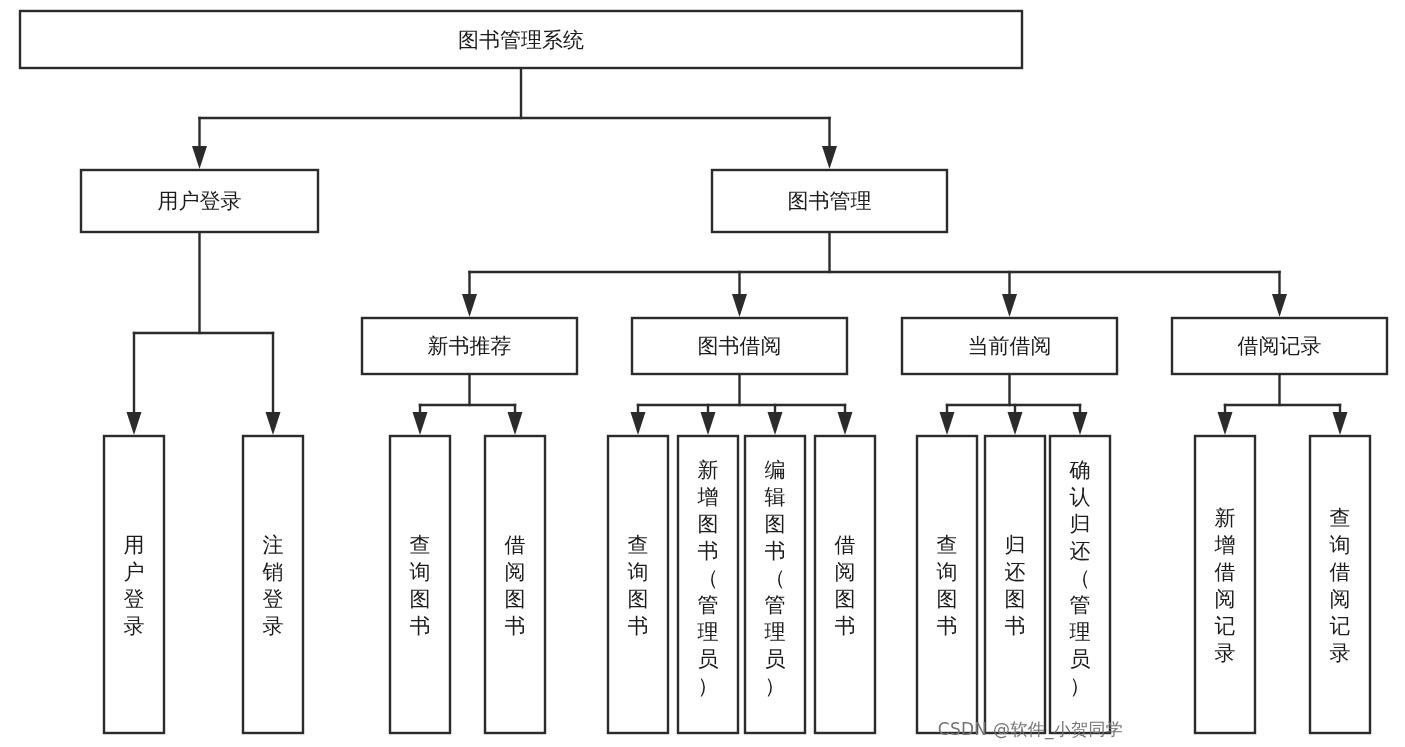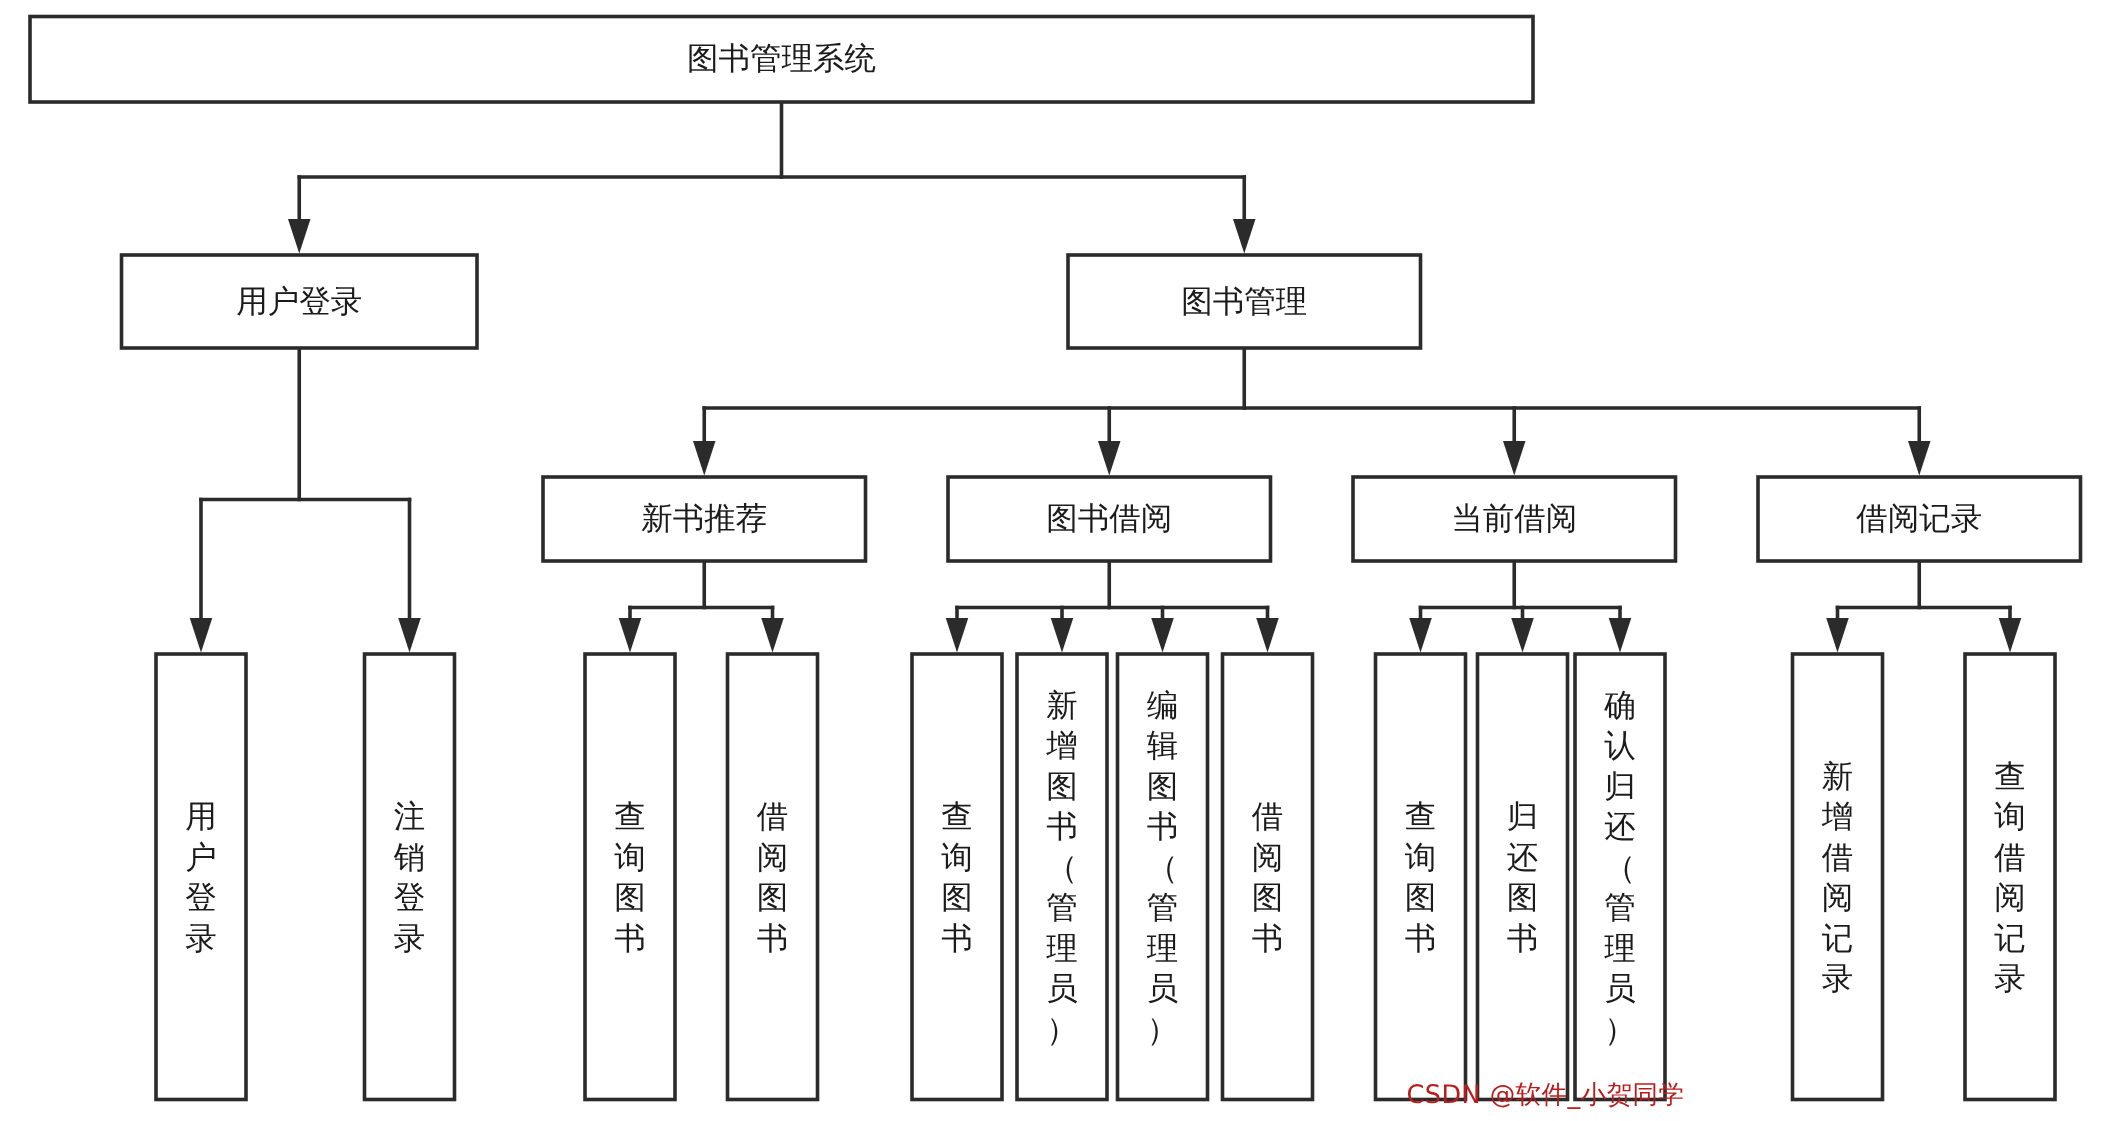--- a/index.html
+++ b/index.html
@@ -50,21 +50,21 @@
     font-size: 21px;
     fill: #1b1b1b;
     text-anchor: middle;
   }
   .watermark {
     position: absolute;
     right: 10px;
     bottom: 6px;
     font-family: "DejaVu Sans", "Liberation Sans", sans-serif;
     font-size: 17px;
-    color: #b91c1c;
+    color: #737373;
     white-space: nowrap;
     letter-spacing: 0.3px;
   }
 </style>
 </head>
 <body>
 
 <div id="diagram-root">
   <svg class="diagram" viewBox="0 0 1405 747">
     <g id="connectors-layer">

